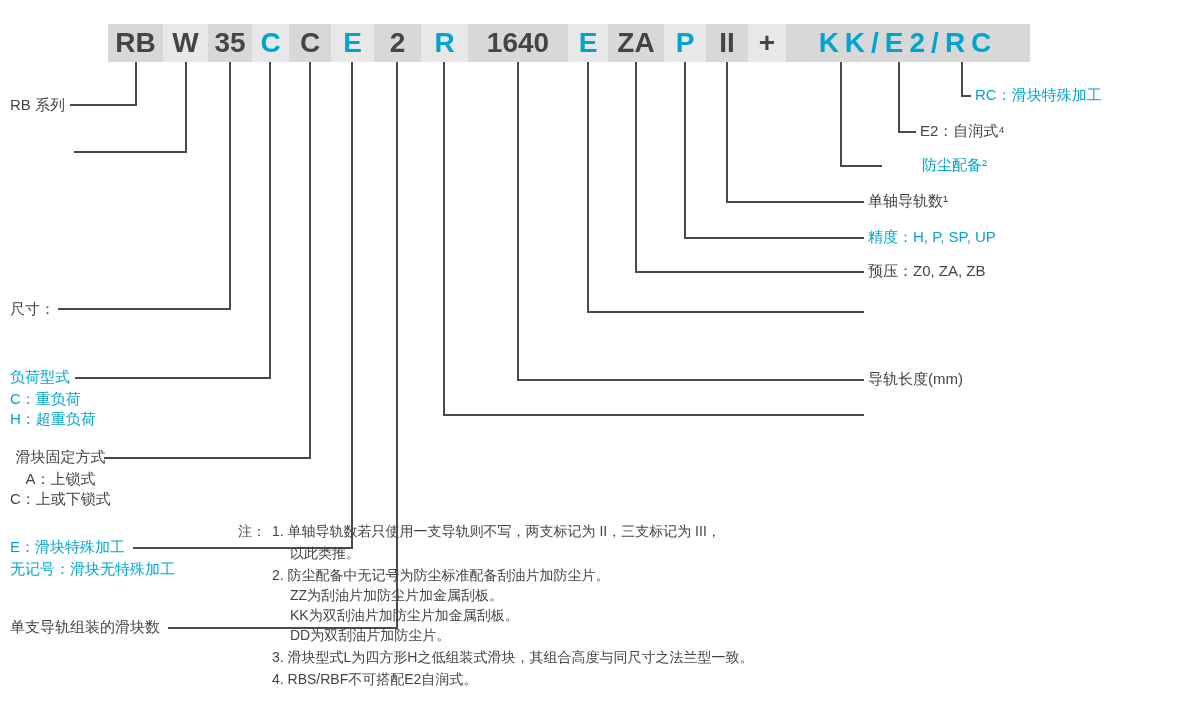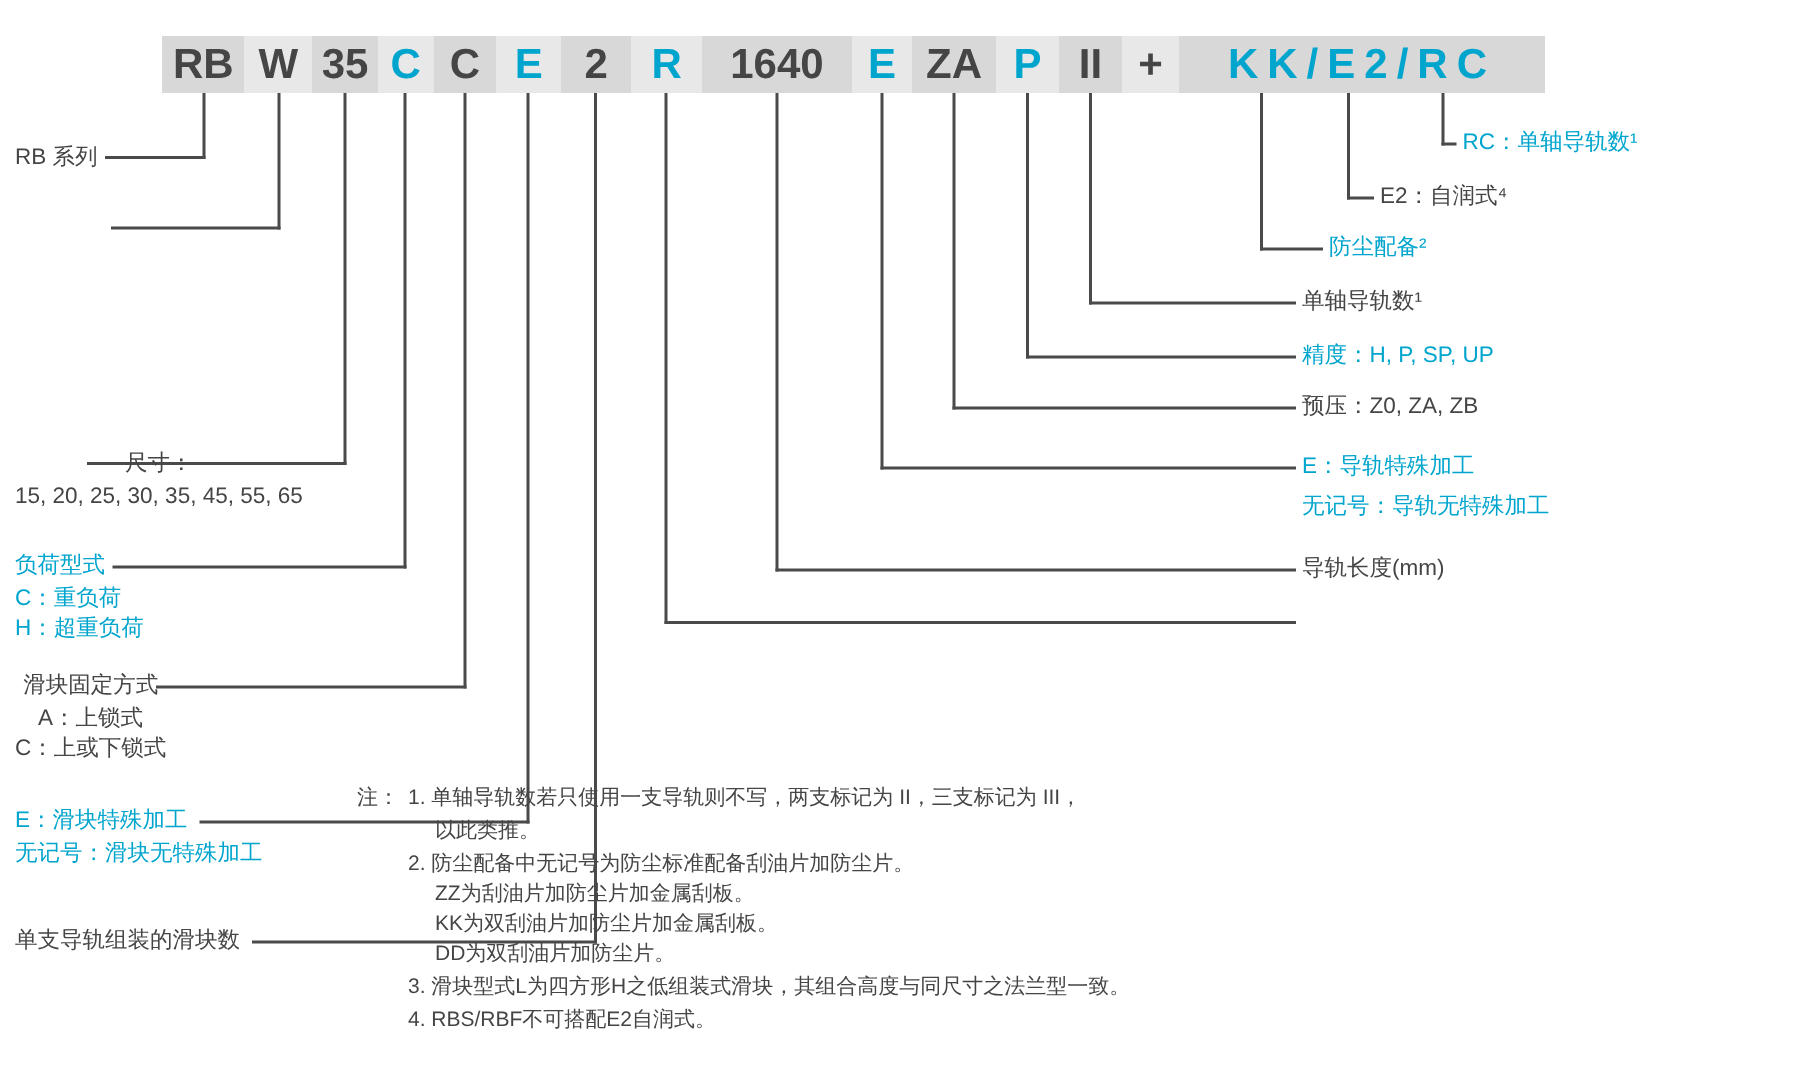--- a/index.html
+++ b/index.html
@@ -100,21 +100,20 @@
   <div class="hline" style="left:898px;top:131px;width:18px"></div>
 
   <div class="vline" style="left:961px;top:62px;height:35px"></div>
   <div class="hline" style="left:961px;top:95px;width:10px"></div>
 
   <div class="lbl dark" style="left:10px;top:95px">RB 系列</div>
 
 
   <div class="lbl dark" style="left:10px;top:299px">
     <div>尺寸：</div>
-    <div class="mt2">15, 20, 25, 30, 35, 45, 55, 65</div>
   </div>
 
   <div class="lbl cyan" style="left:10px;top:367px">
     <div>负荷型式</div>
     <div class="mt2">C：重负荷</div>
     <div>H：超重负荷</div>
   </div>
 
   <div class="lbl dark" style="left:10px;top:447px">
     <div>滑块固定方式</div>
@@ -122,36 +121,32 @@
     <div>C：上或下锁式</div>
   </div>
 
   <div class="lbl cyan" style="left:10px;top:537px">
     <div>E：滑块特殊加工</div>
     <div class="mt2">无记号：滑块无特殊加工</div>
   </div>
 
   <div class="lbl dark" style="left:10px;top:617px">单支导轨组装的滑块数</div>
 
-  <div class="lbl cyan" style="left:975px;top:85px">RC：单轴导轨数¹</div>
+  <div class="lbl cyan" style="left:975px;top:85px">RC：滑块特殊加工</div>
 
   <div class="lbl dark" style="left:920px;top:121px">E2：自润式⁴</div>
 
-  <div class="lbl cyan" style="left:886px;top:155px">防尘配备²</div>
+  <div class="lbl cyan" style="left:922px;top:155px">防尘配备²</div>
 
   <div class="lbl dark" style="left:868px;top:191px">单轴导轨数¹</div>
 
   <div class="lbl cyan" style="left:868px;top:227px">精度：H, P, SP, UP</div>
 
   <div class="lbl dark" style="left:868px;top:261px">预压：Z0, ZA, ZB</div>
 
-  <div class="lbl cyan" style="left:868px;top:301px">
-    <div>E：导轨特殊加工</div>
-    <div class="mt7">无记号：导轨无特殊加工</div>
-  </div>
 
   <div class="lbl dark" style="left:868px;top:369px">导轨长度(mm)</div>
 
 
   <div>
     <div class="note" style="left:238px;top:521px">注：</div>
     <div class="note" style="left:272px;top:521px">1. 单轴导轨数若只使用一支导轨则不写，两支标记为 II，三支标记为 III，</div>
     <div class="note" style="left:290px;top:543px">以此类推。</div>
     <div class="note" style="left:272px;top:565px">2. 防尘配备中无记号为防尘标准配备刮油片加防尘片。</div>
     <div class="note" style="left:290px;top:585px">ZZ为刮油片加防尘片加金属刮板。</div>

